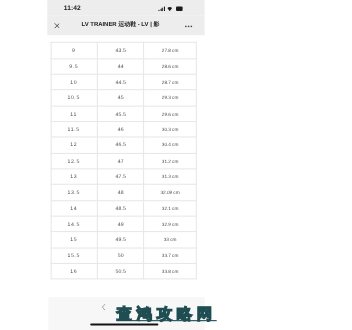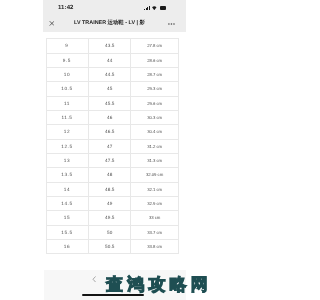--- a/index.html
+++ b/index.html
@@ -26,22 +26,22 @@
   
   .tbl{position:absolute;left:3px;top:38.2px;width:133.5px;border-collapse:collapse;}
   .tbl td{border:0.5px solid #e8e8e8;height:13.35px;text-align:center;vertical-align:middle;
           font-size:4.7px;color:#4f4f4f;padding:0;letter-spacing:0.05px;}
   .tbl td.c1{width:42.4px;letter-spacing:0.55px;padding-right:0.9px}.tbl td.c2{width:42.5px}.tbl td.c3{width:48.6px;font-size:4.3px;letter-spacing:-0.05px}
   
   .botbar{position:absolute;left:1.8px;top:269.6px;width:141.7px;height:30.4px;background:#f7f7f7;}
   .bot-back{position:absolute;left:47.4px;top:6.6px;width:4.3px;height:6.5px;}
   .home-ind{position:absolute;left:37.5px;top:24.4px;width:62px;height:2.4px;background:#141414;border-radius:1.2px;}
   
-  .wm{position:absolute;left:106px;top:274.5px;font-size:17px;line-height:20px;font-weight:900;color:#1e4e52;
-      letter-spacing:4.2px;-webkit-text-stroke:1.1px #1e4e52;white-space:nowrap;}
+  .wm{position:absolute;left:106px;top:274.5px;font-size:14px;line-height:20px;font-weight:900;color:#1e4e52;
+      letter-spacing:4.2px;-webkit-text-stroke:1.1px #1e4e52;white-space:nowrap;text-decoration:underline;}
 </style>
 </head>
 <body>
 
 <div id="root">
   <div class="shot">
 
     <div class="statusbar">
       <div class="st-time">11:42</div>
       <div class="st-icons">

